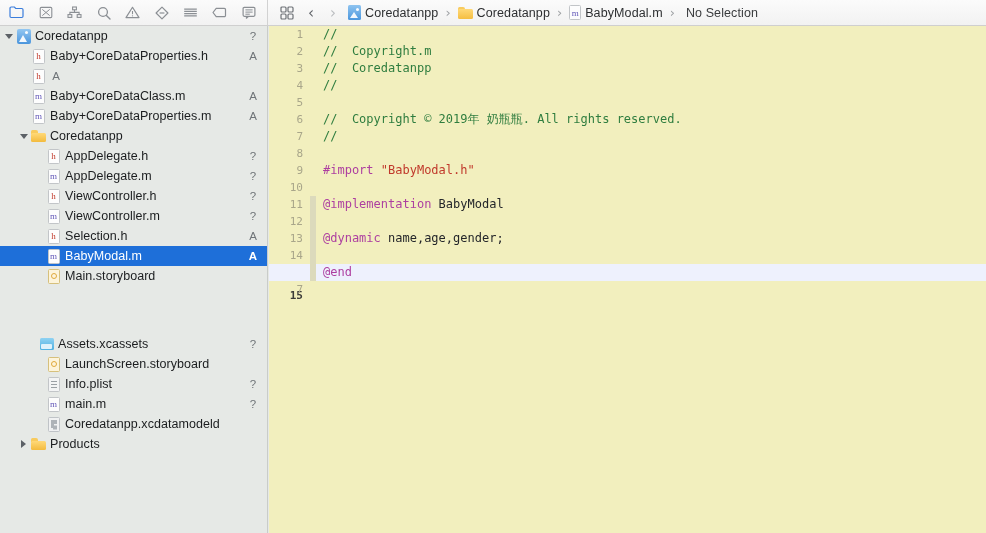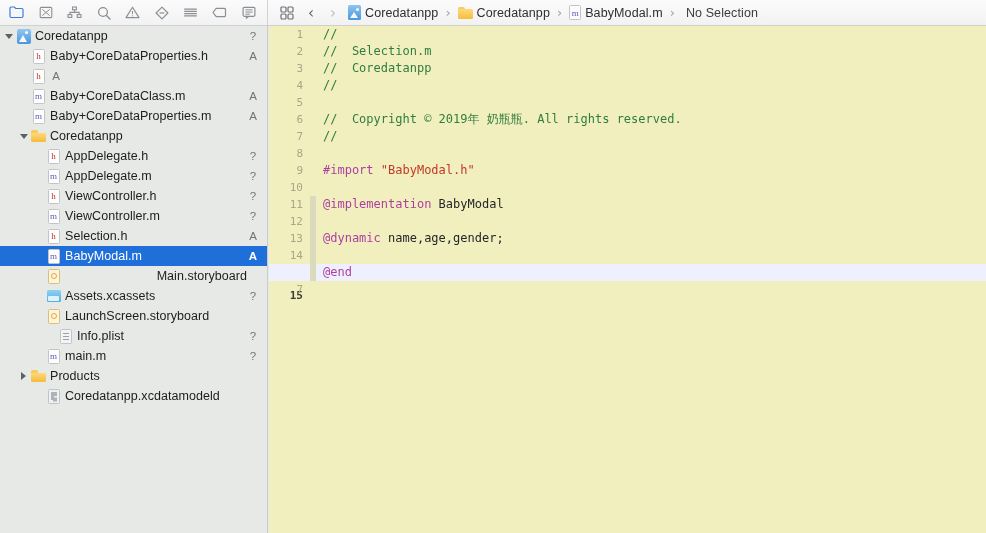--- a/index.html
+++ b/index.html
@@ -435,88 +435,88 @@
           <span class="rstatus">A</span>
         </div>
         <div class="row sel" style="padding-left: 32px;">
           <span class="tw"></span>
           <span class="ricon">
             <span class="fi fi-page m">m</span>
           </span>
           <span class="rlabel">BabyModal.m</span>
           <span class="rstatus">A</span>
         </div>
-        <div class="row" style="padding-left: 32px; text-align: right;">
+        <div class="row" style="padding-left: 32px;">
           <span class="tw"></span>
           <span class="ricon">
             <span class="fi fi-story"></span>
           </span>
           <span class="rlabel">Main.storyboard</span>
           <span class="rstatus"></span>
         </div>
-        <div class="row" style="padding-left: 32px;">
+        <div class="row" style="padding-left: 25px; margin-top: 48px;">
           <span class="tw"></span>
           <span class="ricon">
             <span class="fi fi-assets"></span>
           </span>
           <span class="rlabel">Assets.xcassets</span>
           <span class="rstatus">?</span>
         </div>
         <div class="row" style="padding-left: 32px;">
           <span class="tw"></span>
           <span class="ricon">
             <span class="fi fi-story"></span>
           </span>
           <span class="rlabel">LaunchScreen.storyboard</span>
           <span class="rstatus"></span>
         </div>
-        <div class="row" style="padding-left: 44px;">
+        <div class="row" style="padding-left: 32px;">
           <span class="tw"></span>
           <span class="ricon">
             <span class="fi fi-plist"></span>
           </span>
           <span class="rlabel">Info.plist</span>
           <span class="rstatus">?</span>
         </div>
         <div class="row" style="padding-left: 32px;">
           <span class="tw"></span>
           <span class="ricon">
             <span class="fi fi-page m">m</span>
           </span>
           <span class="rlabel">main.m</span>
           <span class="rstatus">?</span>
+        </div>
+        <div class="row" style="padding-left: 32px;">
+          <span class="tw"></span>
+          <span class="ricon">
+            <span class="fi fi-model"></span>
+          </span>
+          <span class="rlabel">Coredatanpp.xcdatamodeld</span>
+          <span class="rstatus"></span>
         </div>
         <div class="row" style="padding-left: 17px;">
           <span class="tw">
             <span class="tri closed"></span>
           </span>
           <span class="ricon">
             <span class="fi fi-folder">
               <span class="ft"></span>
               <span class="fb"></span>
             </span>
           </span>
           <span class="rlabel">Products</span>
           <span class="rstatus"></span>
         </div>
-        <div class="row" style="padding-left: 32px;">
-          <span class="tw"></span>
-          <span class="ricon">
-            <span class="fi fi-model"></span>
-          </span>
-          <span class="rlabel">Coredatanpp.xcdatamodeld</span>
-          <span class="rstatus"></span>
-        </div>
       </div>
   </div>
 
   <div class="editor">
     <div id="code-rows">
         <div class="coderow"><span class="gutter">1</span><span class="ribbon"></span><span class="codetext"><span class="cm">//</span></span></div>
-        <div class="coderow"><span class="gutter">2</span><span class="ribbon"></span><span class="codetext"><span class="cm">//  Selection.m</span></span></div>
+        <div class="coderow"><span class="gutter">2</span><span class="ribbon"></span><span class="codetext"><span class="cm">//  Copyright.m</span></span></div>
         <div class="coderow"><span class="gutter">3</span><span class="ribbon"></span><span class="codetext"><span class="cm">//  Coredatanpp</span></span></div>
         <div class="coderow"><span class="gutter">4</span><span class="ribbon"></span><span class="codetext"><span class="cm">//</span></span></div>
         <div class="coderow"><span class="gutter">5</span><span class="ribbon"></span></div>
         <div class="coderow"><span class="gutter">6</span><span class="ribbon"></span><span class="codetext"><span class="cm">//  Copyright © 2019年 奶瓶瓶. All rights reserved.</span></span></div>
         <div class="coderow"><span class="gutter">7</span><span class="ribbon"></span><span class="codetext"><span class="cm">//</span></span></div>
         <div class="coderow"><span class="gutter">8</span><span class="ribbon"></span><span class="codetext"></span></div>
         <div class="coderow"><span class="gutter">9</span><span class="ribbon"></span><span class="codetext"><span class="kw">#import </span><span class="str">"BabyModal.h"</span></span></div>
         <div class="coderow"><span class="gutter">10</span><span class="ribbon"></span><span class="codetext"></span></div>
         <div class="coderow"><span class="gutter">11</span><span class="ribbon on"></span><span class="codetext"><span class="kw">@implementation</span><span class="id"> BabyModal</span></span></div>
         <div class="coderow"><span class="gutter">12</span><span class="ribbon on"></span><span class="codetext"></span></div>

